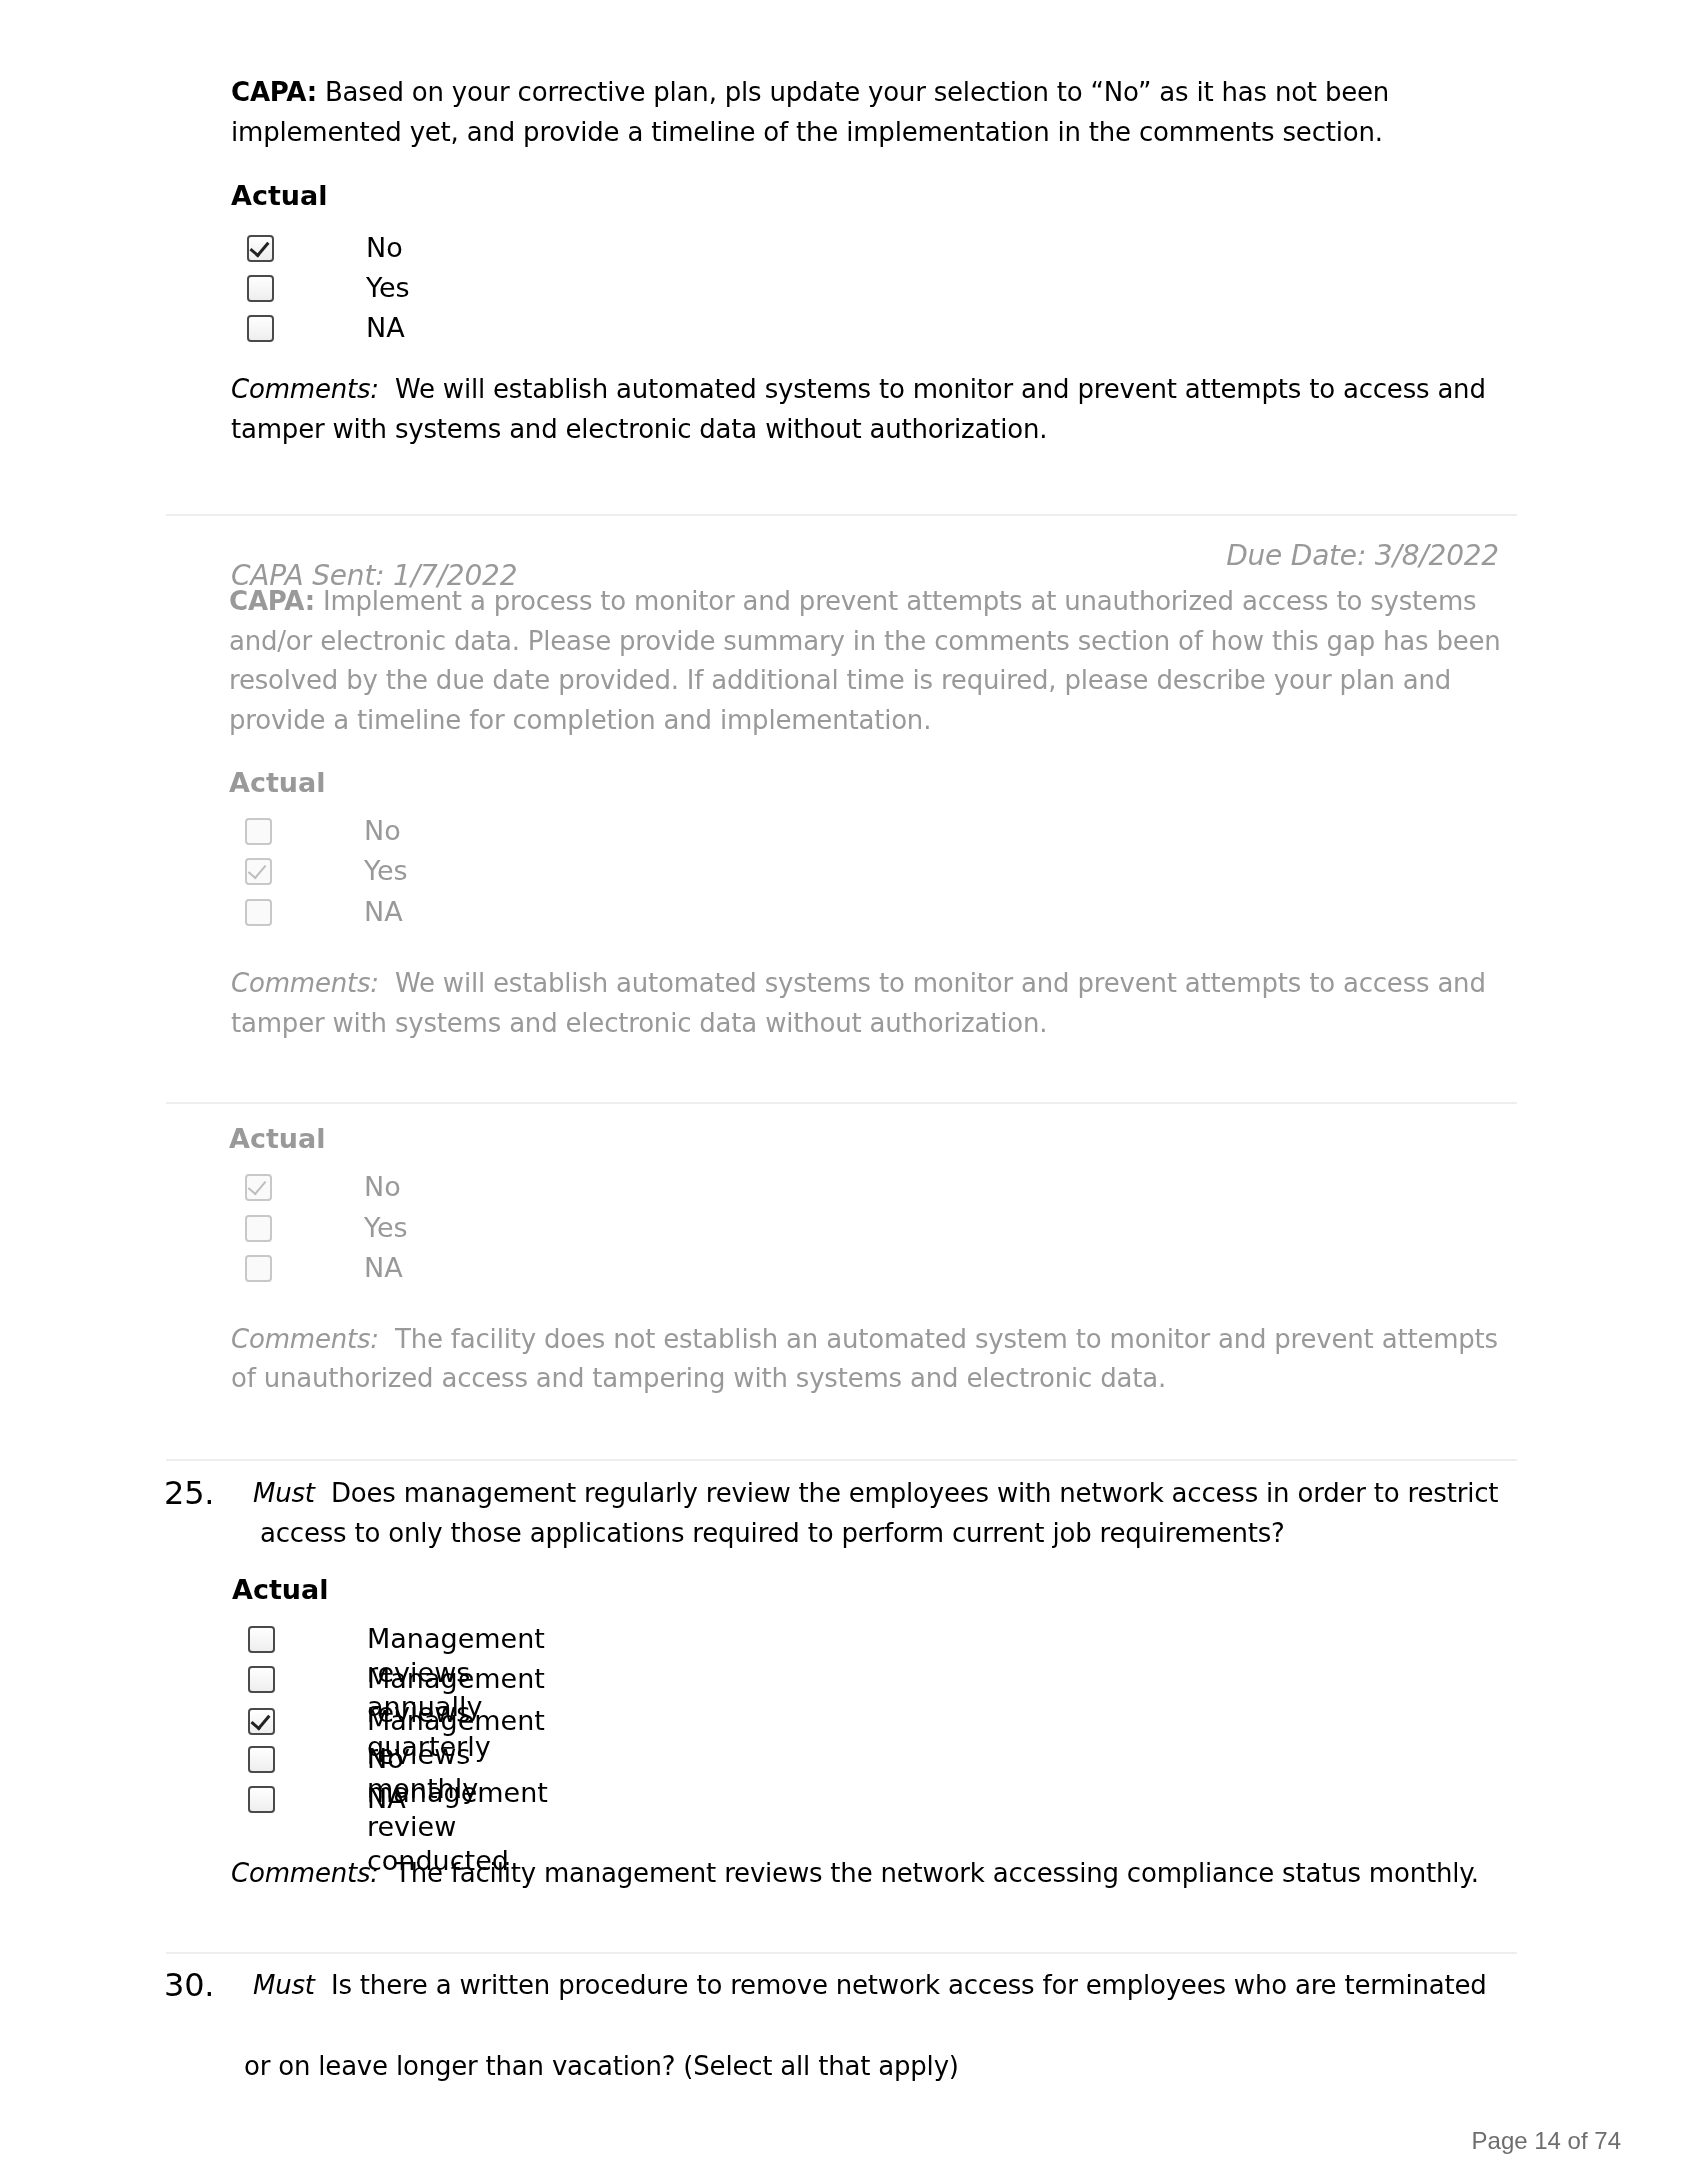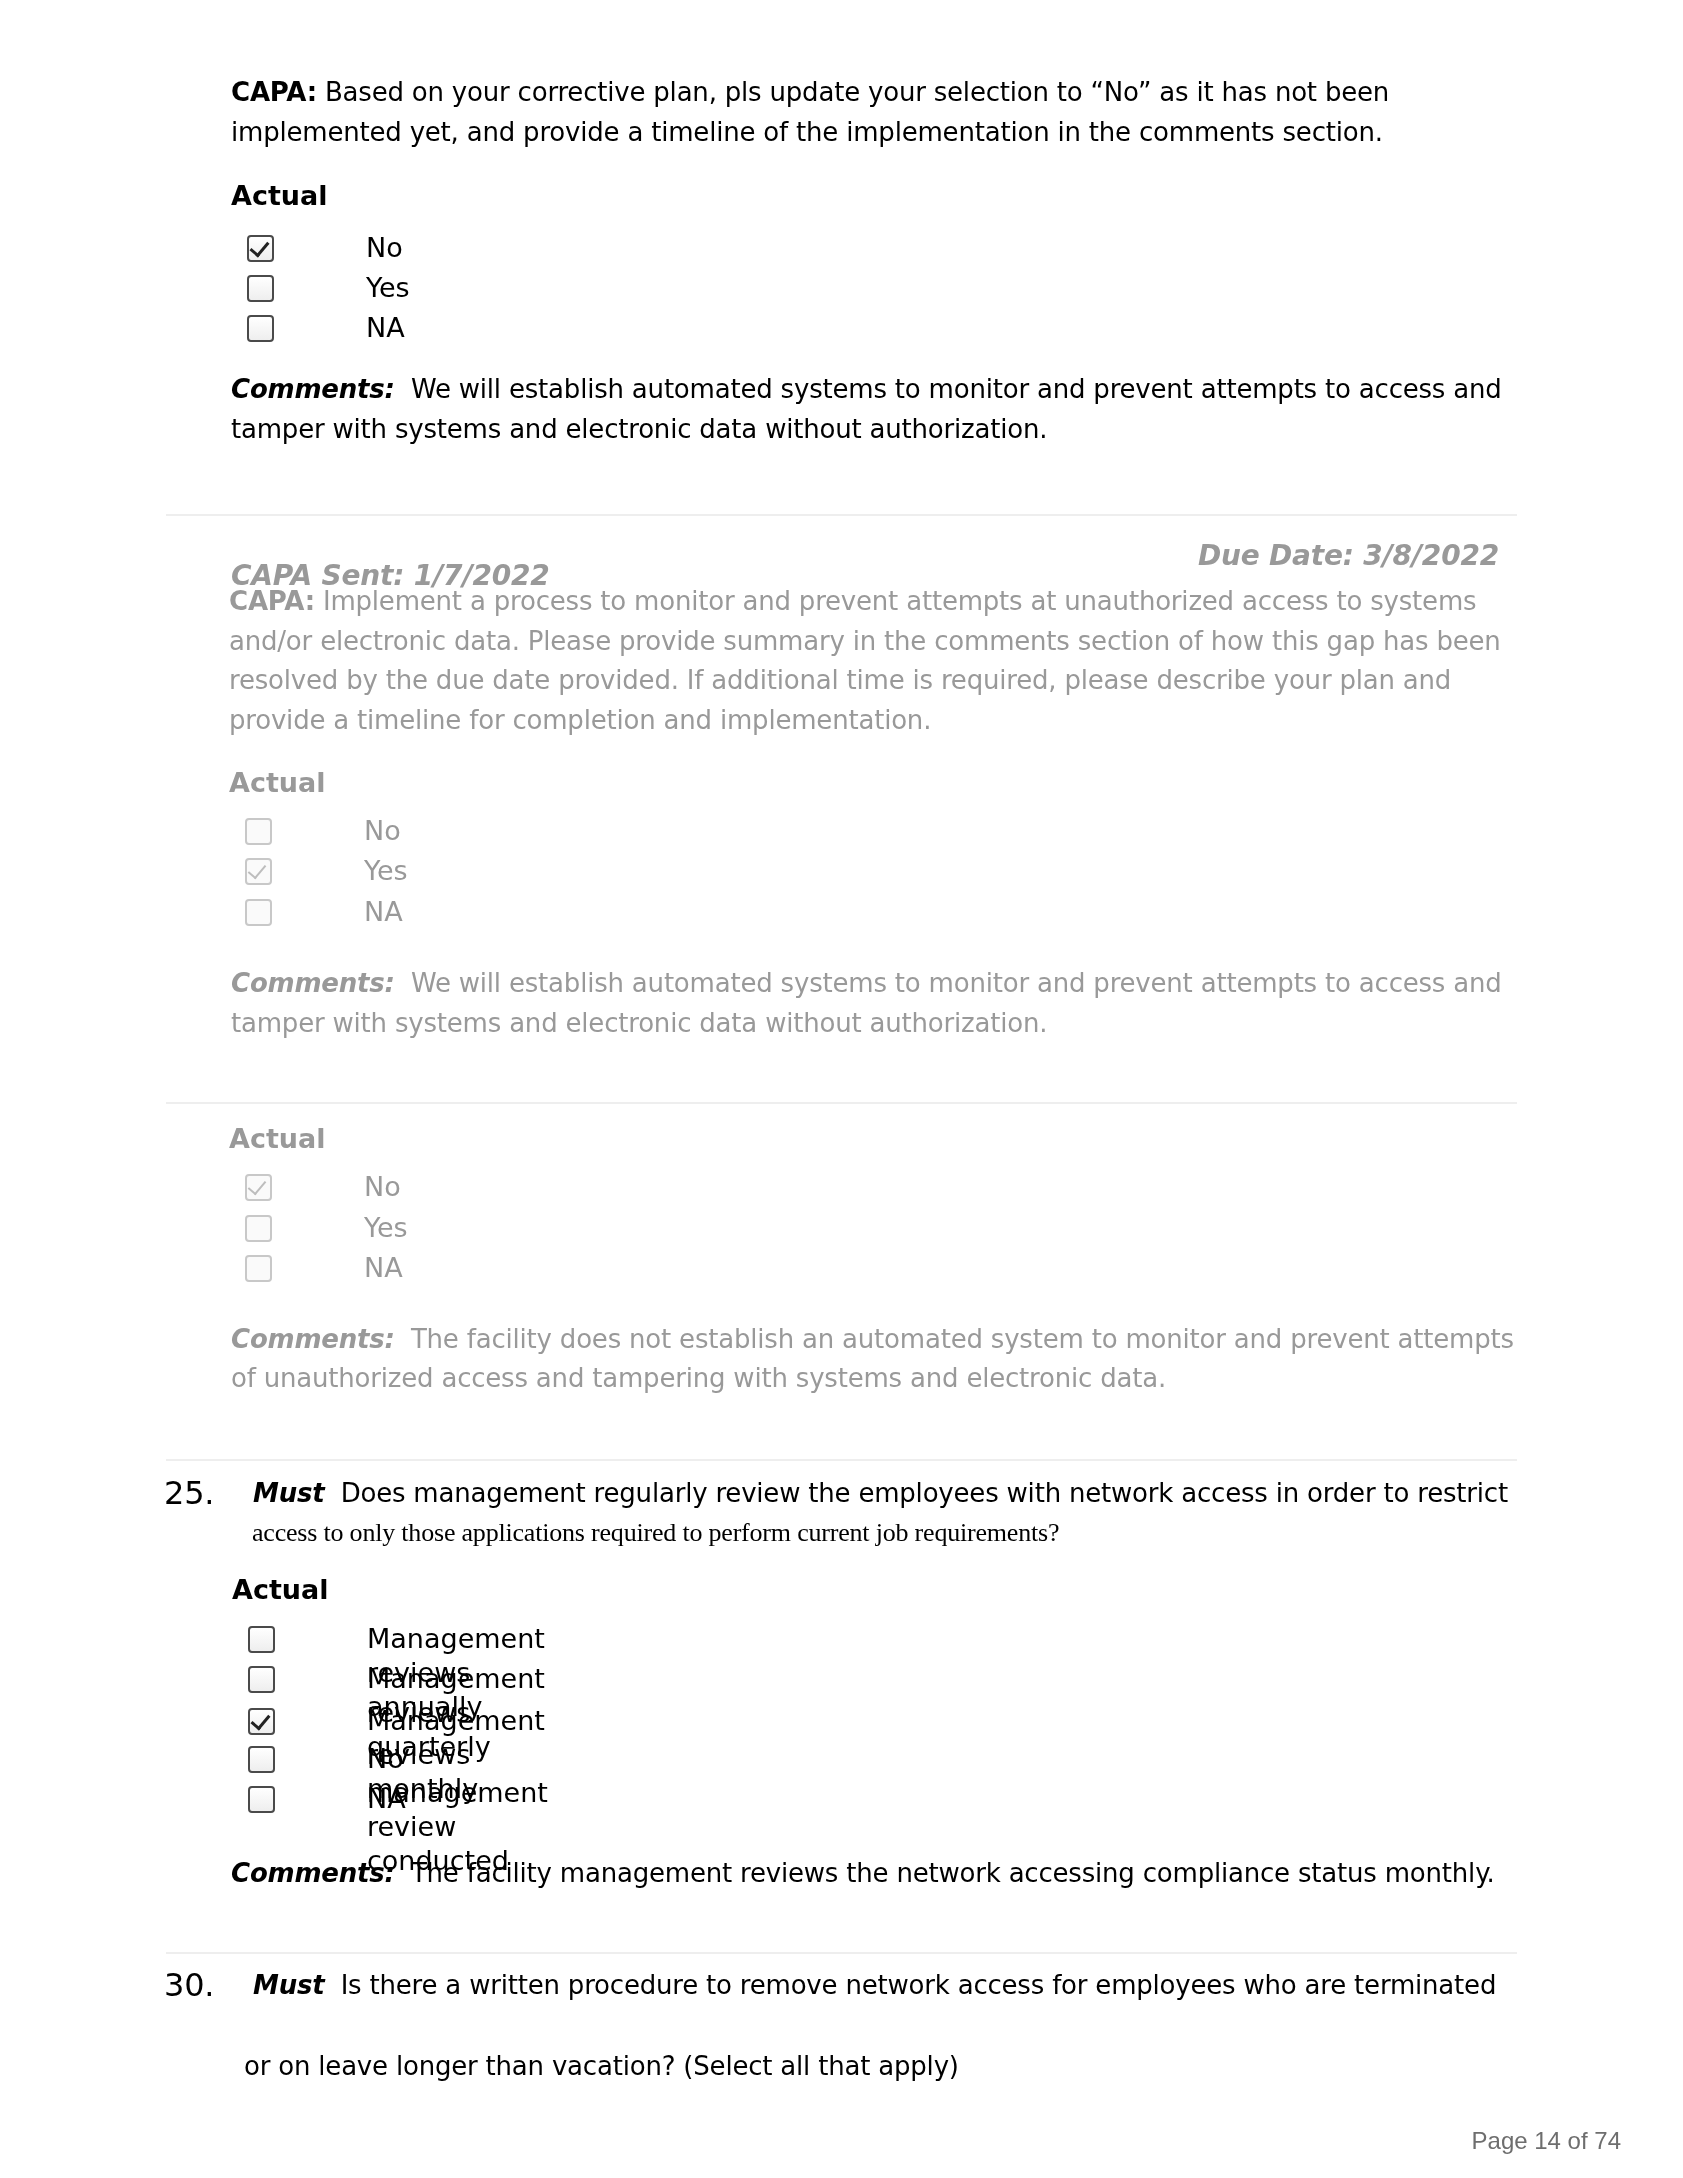--- a/index.html
+++ b/index.html
@@ -2,21 +2,21 @@
 <html><head>
   <meta charset="utf-8">
   <style>
     html, body { margin: 0; padding: 0; background: #ffffff; }
     body { width: 1683px; height: 2178px; position: relative; overflow: hidden;
            font-family: "DejaVu Sans", sans-serif; color: #000; }
     .abs { position: absolute; white-space: nowrap; }
     .txt { font-size: 26px; line-height: 40px; letter-spacing: -0.2px; }
     .gray { color: #999999; }
     .b { font-weight: bold; }
-    .bi { font-weight: bold; font-style: italic; text-align: center; }
+    .bi { font-weight: normal; font-style: italic; text-align: center; }
     .h-actual { font-size: 27px; font-weight: bold; line-height: 34px; }
     .divider { position: absolute; left: 166px; width: 1351px; height: 0; border-top: 2px solid #eeeeee; }
     .opt { position: absolute; height: 30px; }
     .cb { position: absolute; width: 23px; height: 23px; border: 2px solid #4a4a4a; border-radius: 4px;
           background: linear-gradient(#ffffff, #eeeeee); box-sizing: content-box; }
     .cb.disabled { border-color: #c8c8c8; background: #fafafa; }
     .cb .tick { position: absolute; left: 5px; top: 1px; width: 8px; height: 15px;
                 border-right: 3.5px solid #222; border-bottom: 3.5px solid #222; transform: rotate(40deg); }
     .cb.disabled .tick { border-color: #bdbdbd; border-width: 2.5px; }
     .opt-label { position: absolute; left: 119px; top: -4px; font-size: 27px; line-height: 34px; }
@@ -117,21 +117,21 @@
   <div class="abs txt" style="left:231px; top:1358px;">of unauthorized access and tampering with systems and electronic data.</div>
 </div>
 
 <div class="divider" style="top:1459px;"></div>
 
 <div>
   <div class="abs txt qnum" style="left:164px; top:1473px;">25.</div>
   <div class="abs txt" style="left:253px; top:1473px;">
     <span class="bi">Must</span><span style="white-space:pre">  Does management regularly review the employees with network access in order to restrict</span>
   </div>
-  <div class="abs txt" style="left:252px; top:1513px;font-family:Liberation Serif, serif;">access to only those applications required to perform current job requirements?</div>
+  <div class="abs txt" style="left:260px; top:1513px;">access to only those applications required to perform current job requirements?</div>
 
   <div class="abs h-actual" style="left:232px; top:1573px;">Actual</div>
 
   <div class="opt" style="left:248px; top:1626px;">
     <div class="cb"></div>
     <div class="opt-label">Management reviews annually</div>
   </div>
   <div class="opt" style="left:248px; top:1666px;">
     <div class="cb"></div>
     <div class="opt-label">Management reviews quarterly</div>

